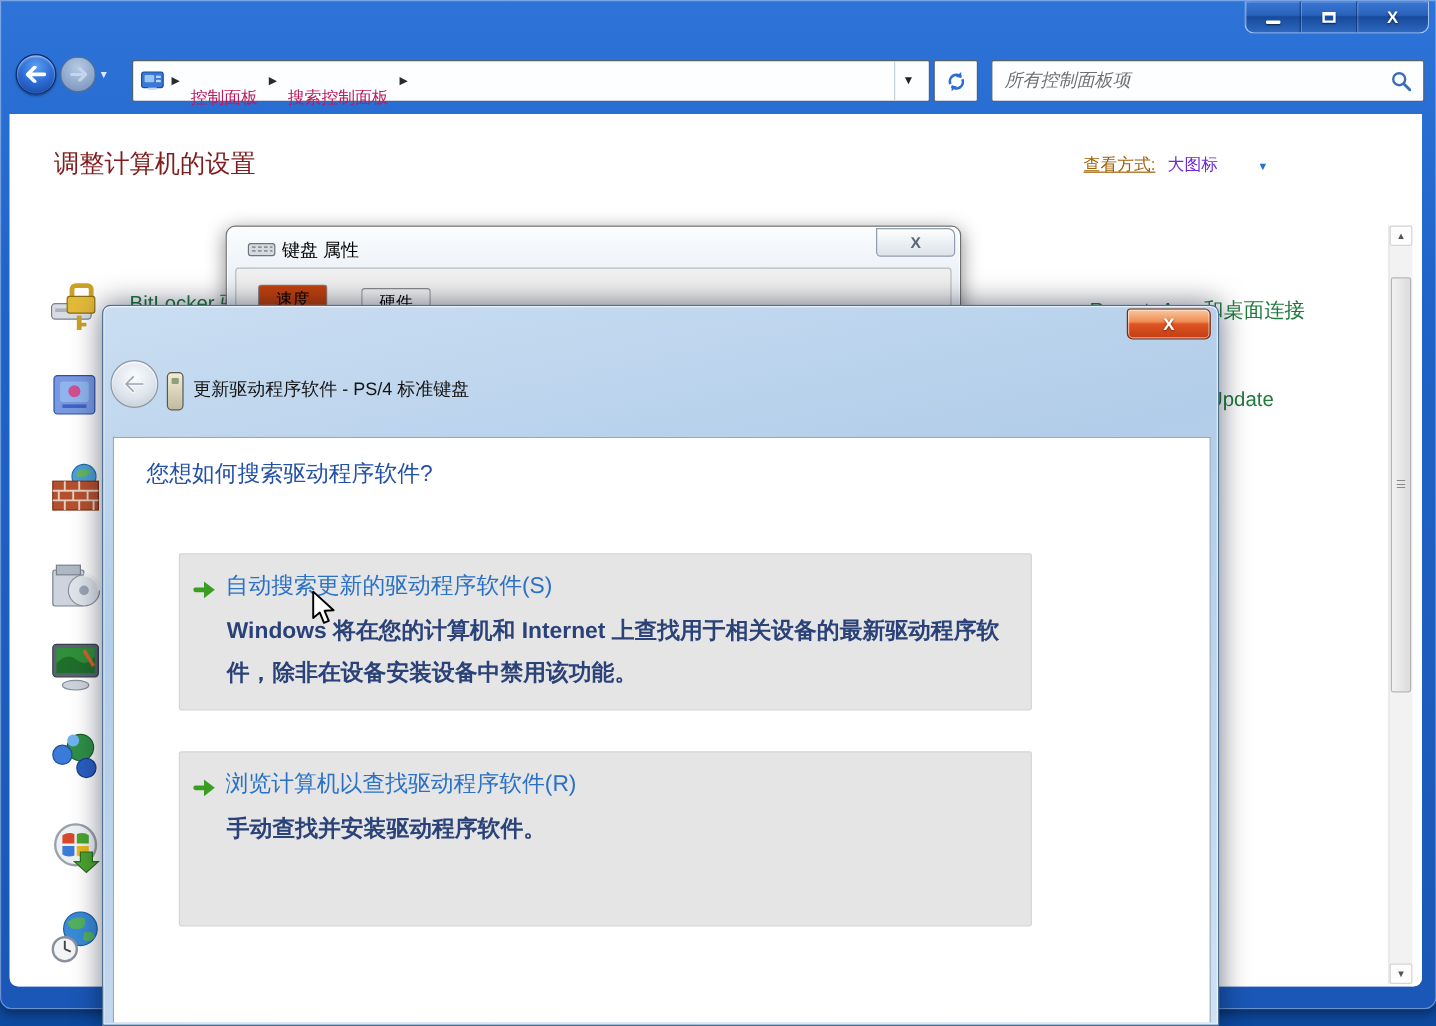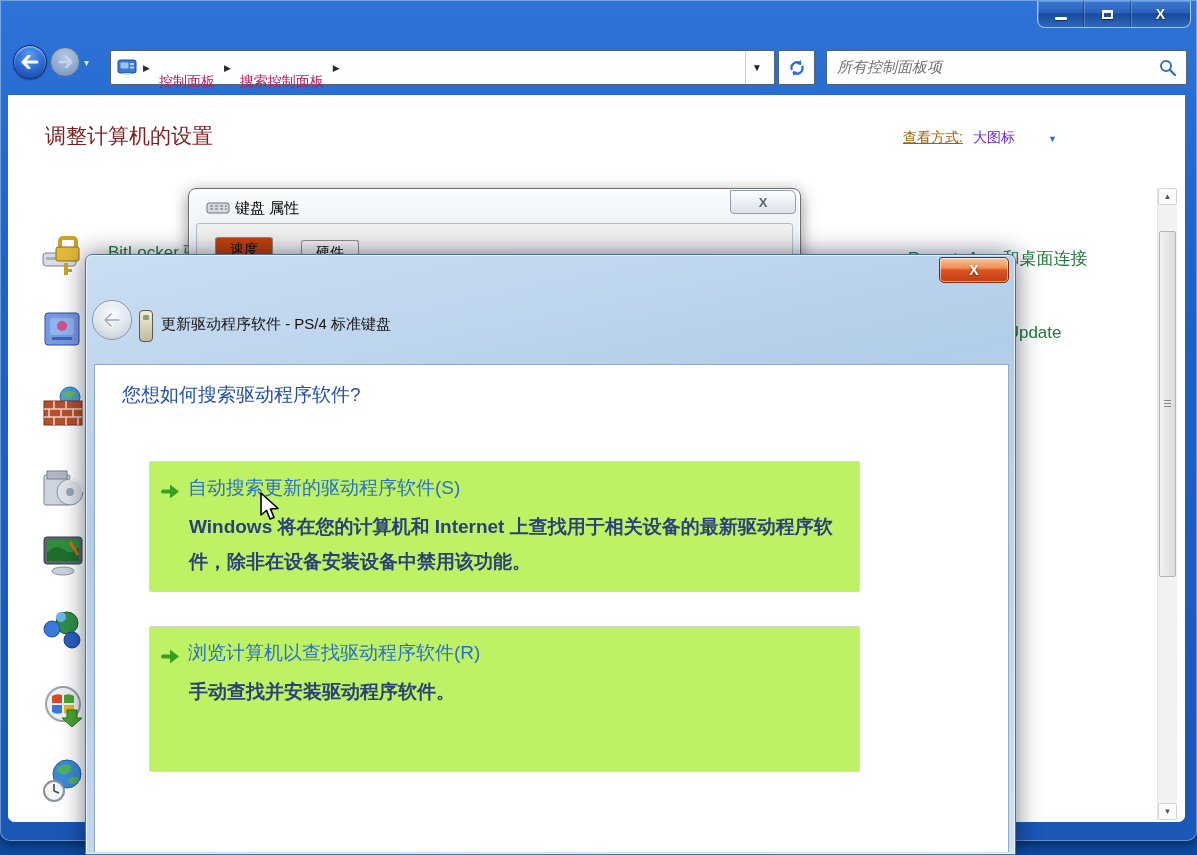--- a/index.html
+++ b/index.html
@@ -108,21 +108,21 @@
     border:1px solid #8d97a3; box-shadow:inset 0 1px 2px #fff;
     display:flex; align-items:center; justify-content:center; }
   .wiz-hdr-icon { left:53px; top:55px; width:14px; height:32px; border-radius:4px;
     background:linear-gradient(180deg,#f2ecd4,#c2bba2); border:1px solid #5c584a; }
   .wiz-hdr-icon::after { content:""; position:absolute; left:3px; top:4px; width:6px; height:5px;
     background:#8d English87a; background:#8da07a; border-radius:1px; }
   .wiz-title { left:75px; top:60px; font-size:15px; color:#141414; }
   .wiz-content { left:8px; top:109px; width:915px; height:488px; background:#fff;
     border:1px solid #93a9c0; border-bottom:none; }
   .wiz-heading { left:27px; top:17px; font-size:19px; color:#2350a8; }
-  .opt { position:absolute; left:54px; width:711px; background:#bef264;
+  .opt { position:absolute; left:54px; width:711px; background:#e5e5e5;
     border:1px solid #d6d6d6; border-radius:2px; cursor:pointer; }
   .opt1 { top:96px; height:131px; }
   .opt2 { top:261px; height:146px; }
   .opt-title { position:absolute; left:38px; top:13px; font-size:19px; color:#2a71c7; }
   .opt-desc { position:absolute; left:39px; top:47px; width:645px; font-size:19px;
     line-height:1.85; color:#2b4278;font-weight:bold; }
   .opt-arrow { position:absolute; left:11px; top:21px; }
 
   .cursor { left:258px; top:492px; z-index:50; }
 </style>

